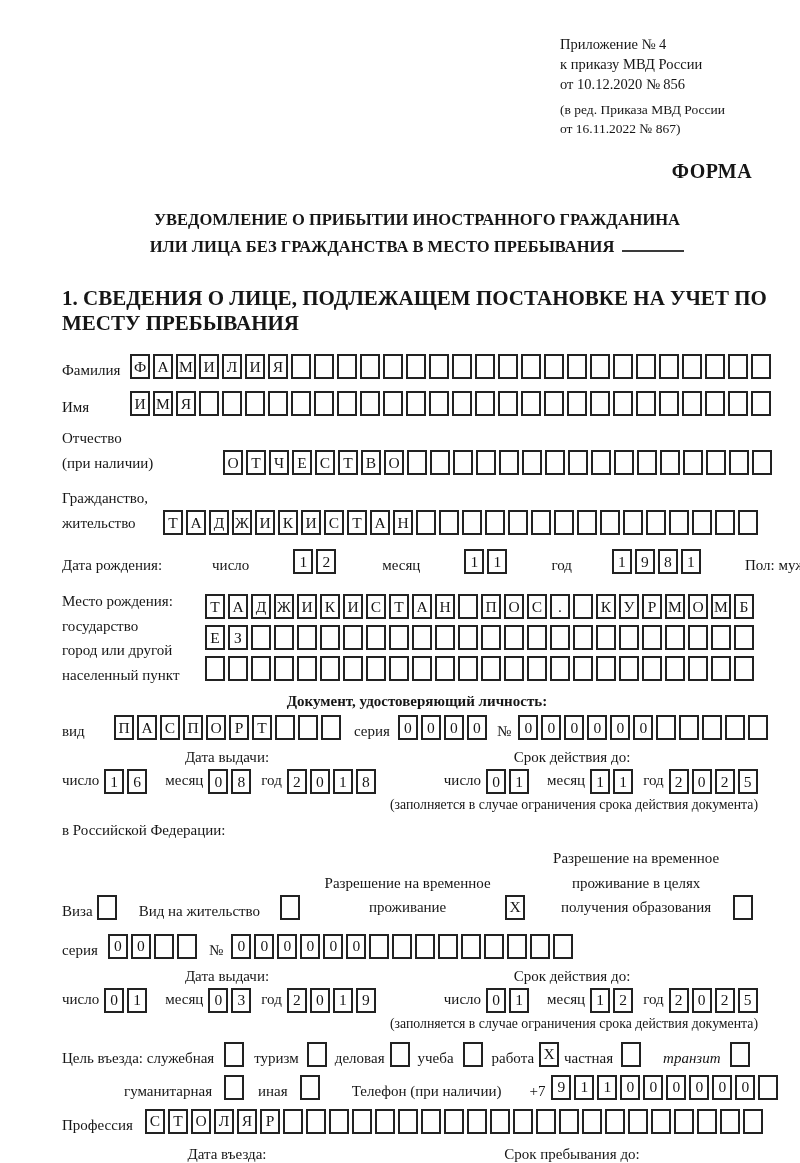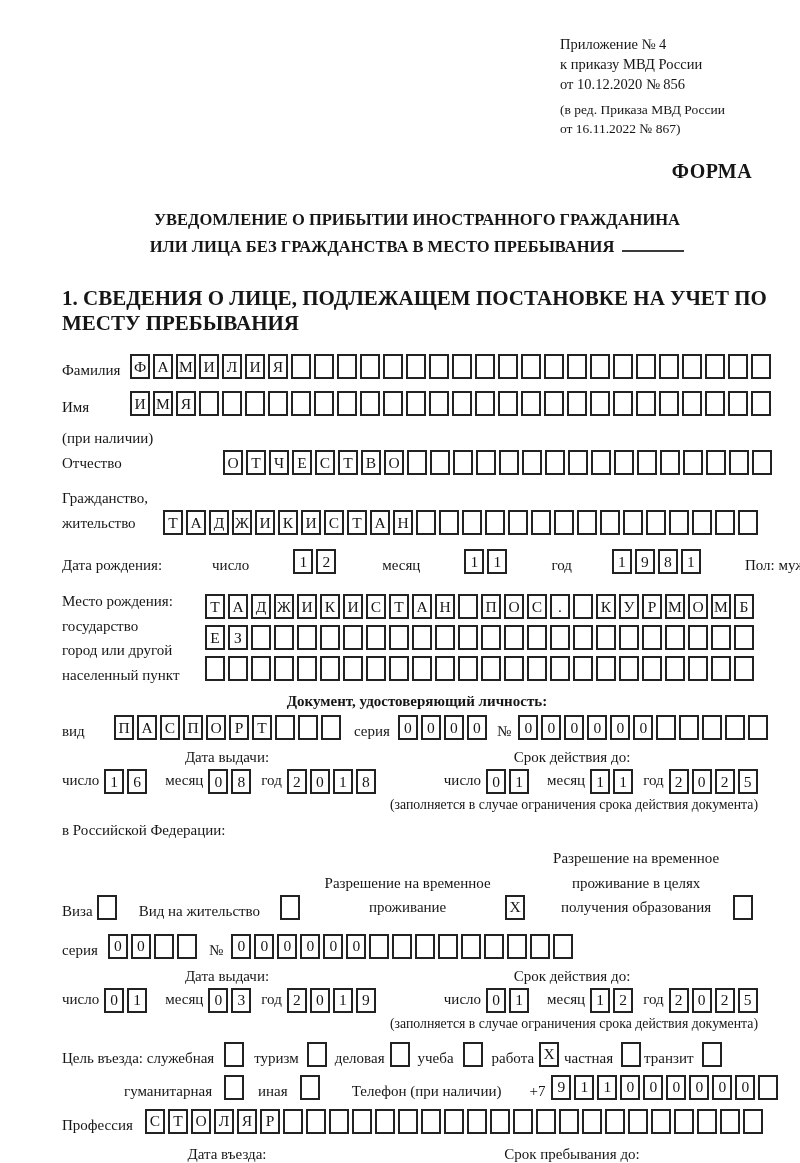--- a/index.html
+++ b/index.html
@@ -124,22 +124,22 @@
         <span class="cell"></span>
         <span class="cell"></span>
         <span class="cell"></span>
         <span class="cell"></span>
         <span class="cell"></span>
       </div>
   </div>
 
   <div class="row" style="margin-top:7px;">
     <div class="lbl multiline" style="width:162px;">
+      <div>Отчество</div>
       <div>(при наличии)</div>
-      <div>Отчество</div>
     </div>
     <div class="cells">
         <span class="cell">О</span>
         <span class="cell">Т</span>
         <span class="cell">Ч</span>
         <span class="cell">Е</span>
         <span class="cell">С</span>
         <span class="cell">Т</span>
         <span class="cell">В</span>
         <span class="cell">О</span>
@@ -524,21 +524,21 @@
         <span class="cell"></span>
       </div>
     <div class="lbl" style="margin-left:9px;">работа</div>
     <div class="cells" style="margin-left:5px;">
         <span class="cell">X</span>
       </div>
     <div class="lbl" style="margin-left:5px;">частная</div>
     <div class="cells" style="margin-left:8px;">
         <span class="cell"></span>
       </div>
-    <div class="lbl" style="margin-left:3px;">транзит</div>
+    <div class="lbl" style="margin-left:22px;font-style:italic;">транзит</div>
     <div class="cells" style="margin-left:9px;">
         <span class="cell"></span>
       </div>
   </div>
 
   <div class="row" style="margin-top:8px;">
     <div class="lbl" style="margin-left:62px;">гуманитарная</div>
     <div class="cells" style="margin-left:12px;">
         <span class="cell"></span>
       </div>

